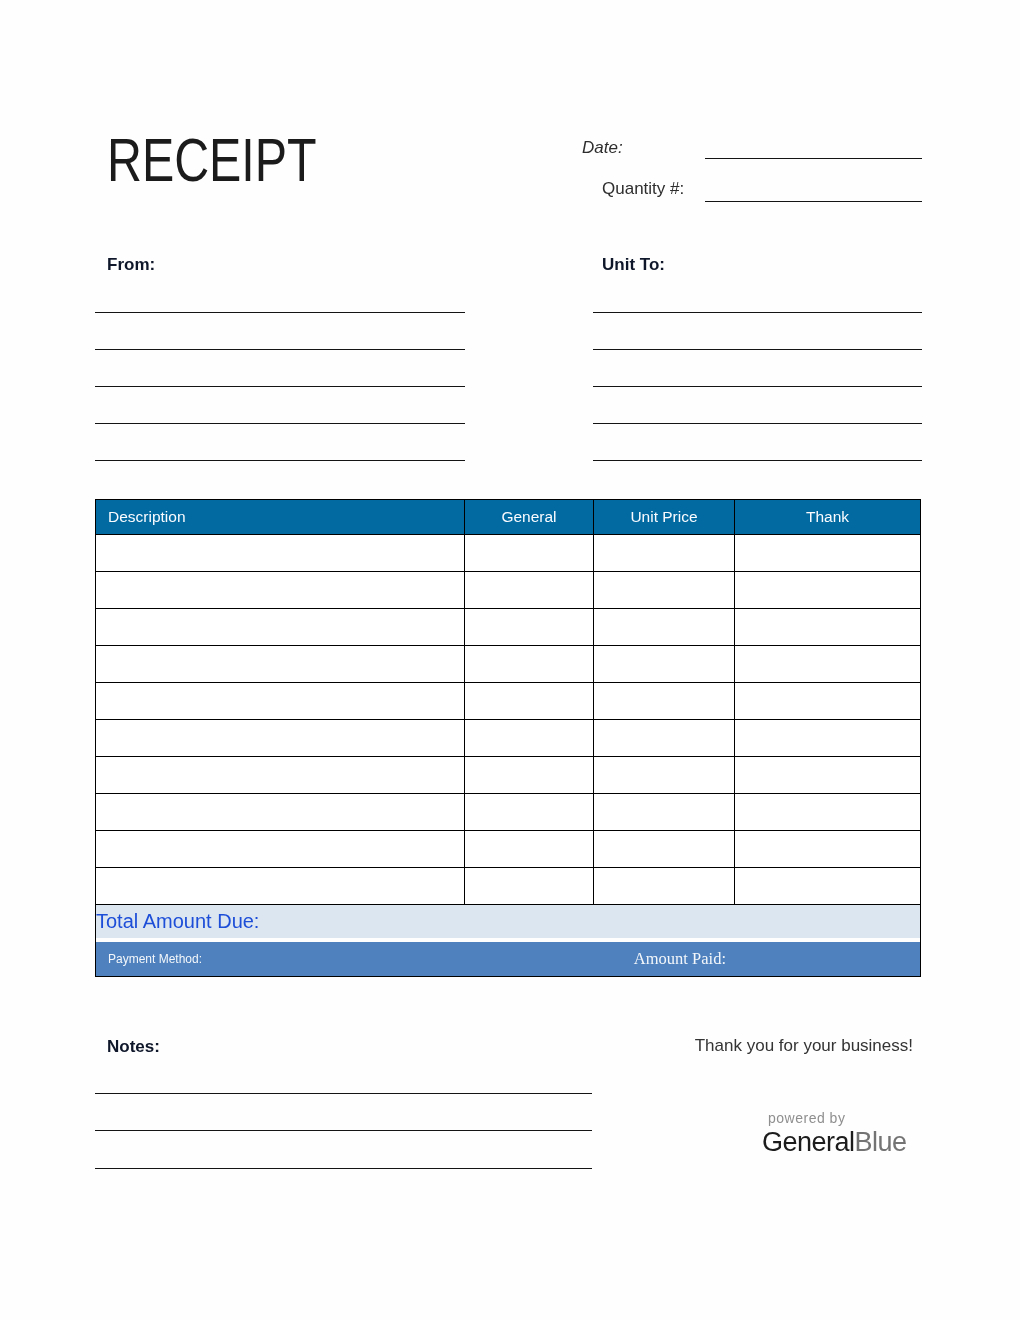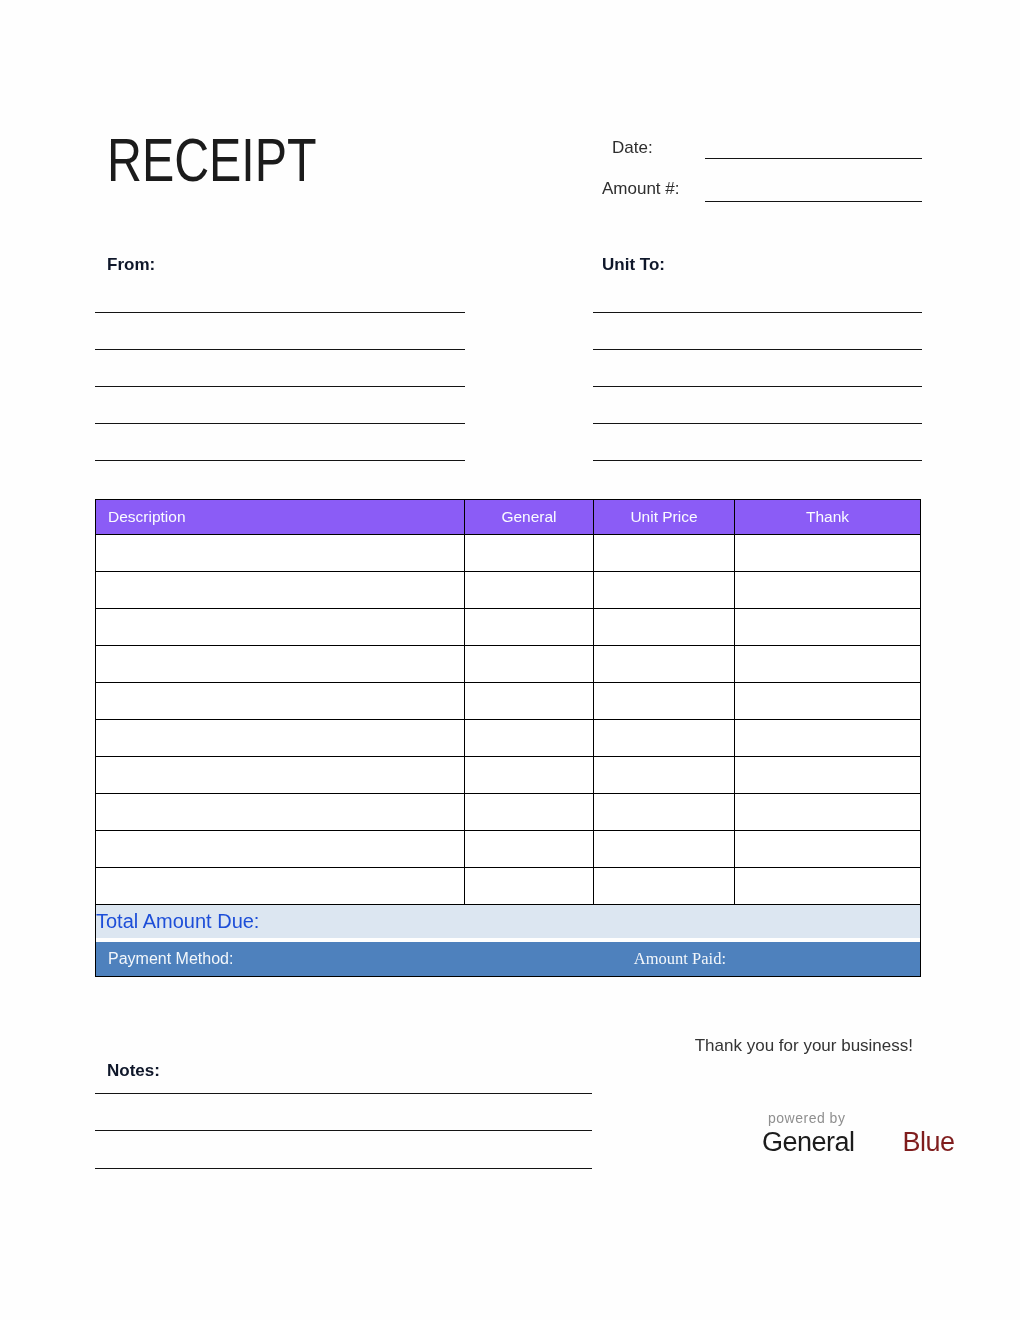--- a/index.html
+++ b/index.html
@@ -15,65 +15,65 @@
   }
   .field-label{position:absolute;font-size:17px;color:#2e2e2e;}
   .bold-label{position:absolute;font-size:17px;font-weight:700;color:#0f172a;}
   .hline{position:absolute;height:0;border-bottom:1.6px solid #141414;}
   
   .items-table{
     position:absolute;left:95px;top:499px;width:824px;
     border:1.5px solid #000;background:#fff;
   }
   .grid-row{display:grid;grid-template-columns:369px 129px 141px 185px;}
-  .thead{height:34px;background:#8b5cf6;border-bottom:1px solid #000;}
+  .thead{height:34px;background:#0369a1;border-bottom:1px solid #000;}
   .th{
     color:#fafcff;font-size:15.5px;display:flex;align-items:center;justify-content:center;
     border-right:1.5px solid #000;box-sizing:border-box;
   }
   .th:last-child{border-right:none;}
   .th.desc{justify-content:flex-start;padding-left:12px;}
   .irow{height:37px;border-bottom:1px solid #000;box-sizing:border-box;}
   .icell{border-right:1px solid #000;box-sizing:border-box;}
   .icell:last-child{border-right:none;}
   .total-row{height:33px;background:#dce6f1;position:relative;}
   .total-label{
     position:absolute;left:0;top:0;width:630px;height:33px;line-height:33px;
     text-align:left;font-size:20px;color:#1d4ed8;
   }
   .total-value{position:absolute;left:632px;top:0;width:190px;height:33px;}
   .gap-row{height:4px;background:#fefefe;}
   .payment-row{height:34px;background:#4e81bd;position:relative;}
   .payment-label{
     position:absolute;left:12px;top:0;height:42px;line-height:34px;
-    font-size:16px;color:#f3f7fb;
+    font-size:12px;color:#f3f7fb;
   }
   .amount-label{
     position:absolute;left:0;top:0;width:630px;height:34px;line-height:34px;
     text-align:right;font-size:16.5px;color:#f3f7fb;font-family:Liberation Serif, serif;
   }
   .payment-value{position:absolute;left:260px;top:0;width:200px;height:34px;}
   .amount-value{position:absolute;left:632px;top:0;width:190px;height:34px;}
   
   .thank-you{position:absolute;right:107px;top:1036px;font-size:17px;color:#343434;}
   .powered-by{position:absolute;left:768px;top:1110px;font-size:14px;color:#8f8f8f;letter-spacing:0.5px;}
   .brand{position:absolute;left:762px;top:1129px;font-size:27px;line-height:1;white-space:nowrap;letter-spacing:-0.5px;}
   .brand .general{color:#1c1c1c;}
-  .brand .blue{color:#7f1d1d;padding-left:48px;}
+  .brand .blue{color:#737373;}
 </style>
 </head>
 <body>
 
 <div class="page">
 
   <div class="doc-title">RECEIPT</div>
 
-  <div class="field-label" style="left:612px;top:138px;">Date:</div>
+  <div class="field-label" style="left:582px;top:138px;font-style:italic;">Date:</div>
   <div class="hline" style="left:705px;top:158px;width:217px;"></div>
-  <div class="field-label" style="left:602px;top:179px;">Amount #:</div>
+  <div class="field-label" style="left:602px;top:179px;">Quantity #:</div>
   <div class="hline" style="left:705px;top:201px;width:217px;"></div>
 
   <div class="bold-label" style="left:107px;top:255px;">From:</div>
   <div class="hline" style="left:95px;top:312px;width:370px;"></div>
   <div class="hline" style="left:95px;top:349px;width:370px;"></div>
   <div class="hline" style="left:95px;top:386px;width:370px;"></div>
   <div class="hline" style="left:95px;top:423px;width:370px;"></div>
   <div class="hline" style="left:95px;top:460px;width:370px;"></div>
 
   <div class="bold-label" style="left:602px;top:255px;">Unit To:</div>
@@ -162,21 +162,21 @@
     <div class="gap-row"></div>
 
     <div class="payment-row">
       <div class="payment-label">Payment Method:</div>
       <div class="payment-value"></div>
       <div class="amount-label">Amount Paid:</div>
       <div class="amount-value"></div>
     </div>
   </div>
 
-  <div class="bold-label" style="left:107px;top:1037px;margin-top:24px;">Notes:</div>
+  <div class="bold-label" style="left:107px;top:1037px;">Notes:</div>
   <div class="hline" style="left:95px;top:1093px;width:497px;"></div>
   <div class="hline" style="left:95px;top:1130px;width:497px;"></div>
   <div class="hline" style="left:95px;top:1168px;width:497px;"></div>
 
   <div class="thank-you">Thank you for your business!</div>
   <div class="powered-by">powered by</div>
   <div class="brand">
     <span class="general">General</span><span class="blue">Blue</span>
   </div>
 

